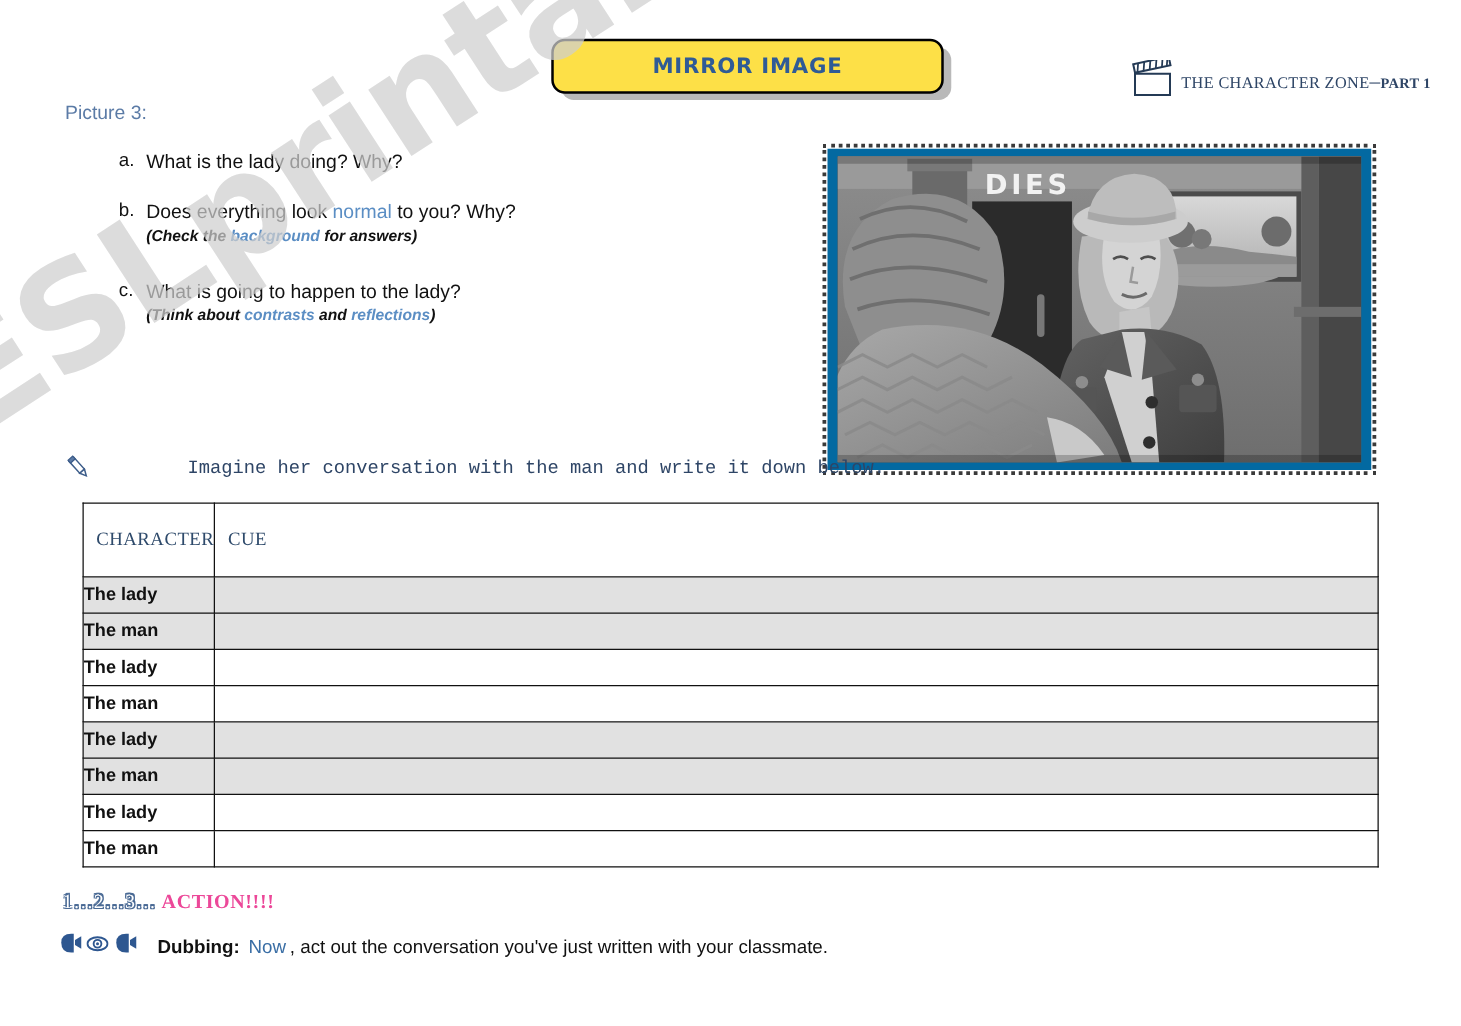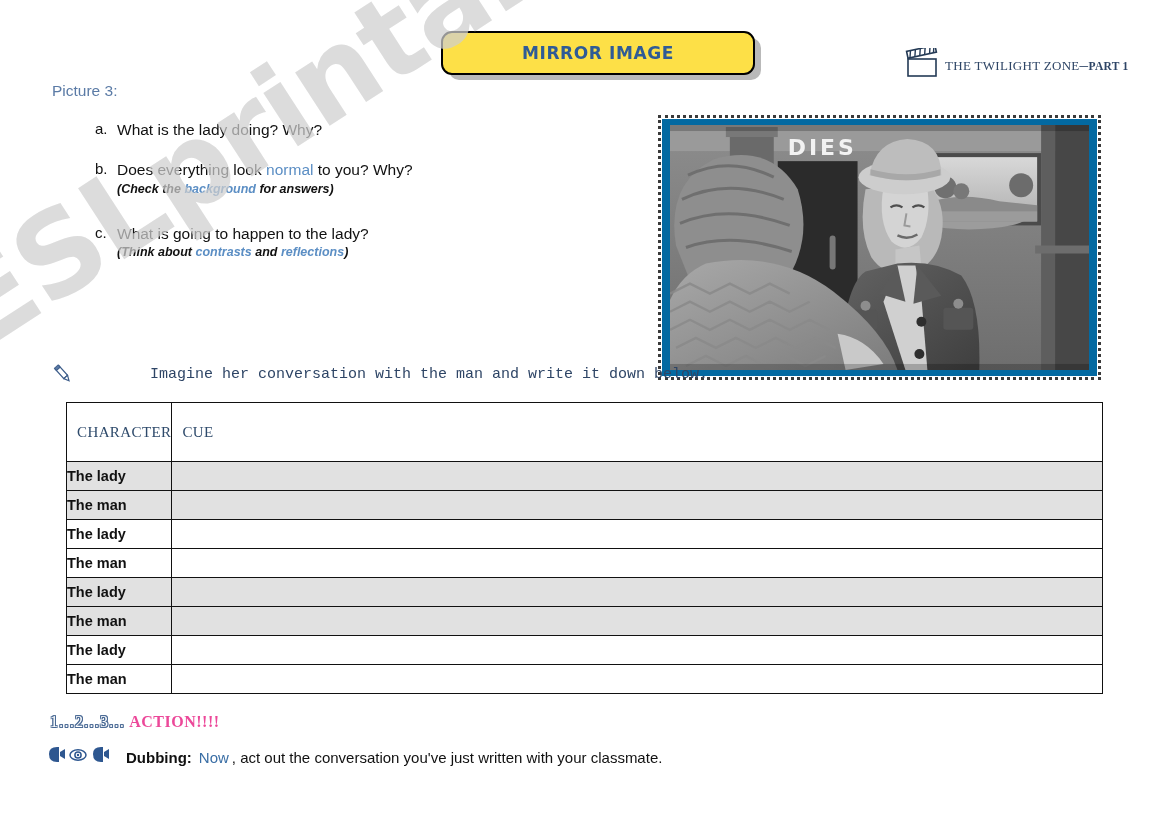--- a/index.html
+++ b/index.html
@@ -168,21 +168,21 @@
   <span id="clapper">
     <svg width="36" height="30" viewBox="0 0 36 30">
       <rect x="3" y="11" width="28" height="17" fill="#ffffff" stroke="#243a55" stroke-width="1.6"></rect>
       <g transform="rotate(-12 4 10)">
         <rect x="3" y="3" width="29" height="7" fill="#ffffff" stroke="#243a55" stroke-width="1.6"></rect>
         <path d="M7 3 L5 10 M12 3 L10 10 M17 3 L15 10 M22 3 L20 10 M27 3 L25 10 M31 3 L29 10" stroke="#243a55" stroke-width="1.4"></path>
       </g>
     </svg>
   </span>
   <span id="show-name">
-    <span class="sc">THE TWILIGHT ZONE</span><span>–</span><span id="show-part">PART 1</span>
+    <span class="sc">THE CHARACTER ZONE</span><span>–</span><span id="show-part">PART 1</span>
   </span>
 </div>
 
 <div id="picture-label">Picture 3:</div>
 
 <div id="qlist">
 
   <div class="qitem">
     <div class="qmark">a.</div>
     <div class="qbody">

